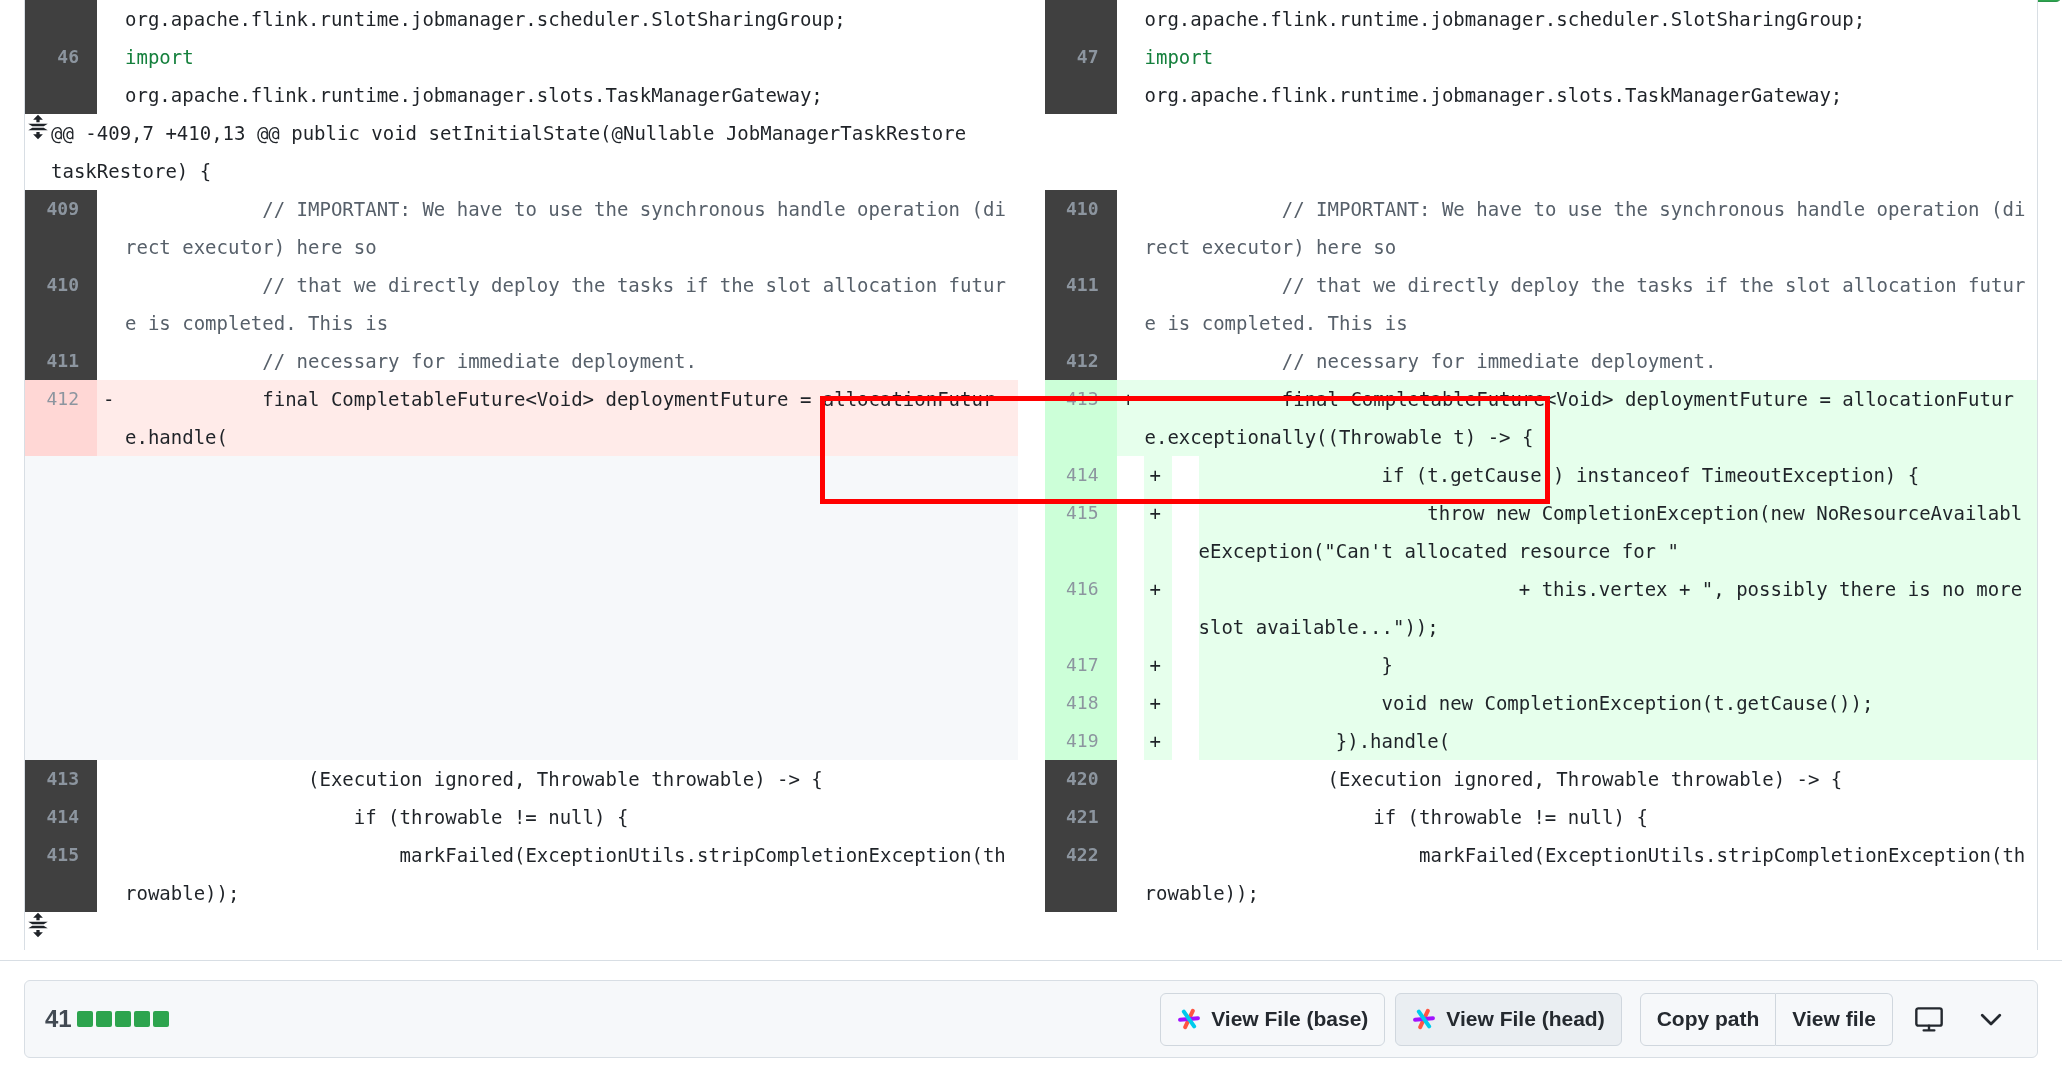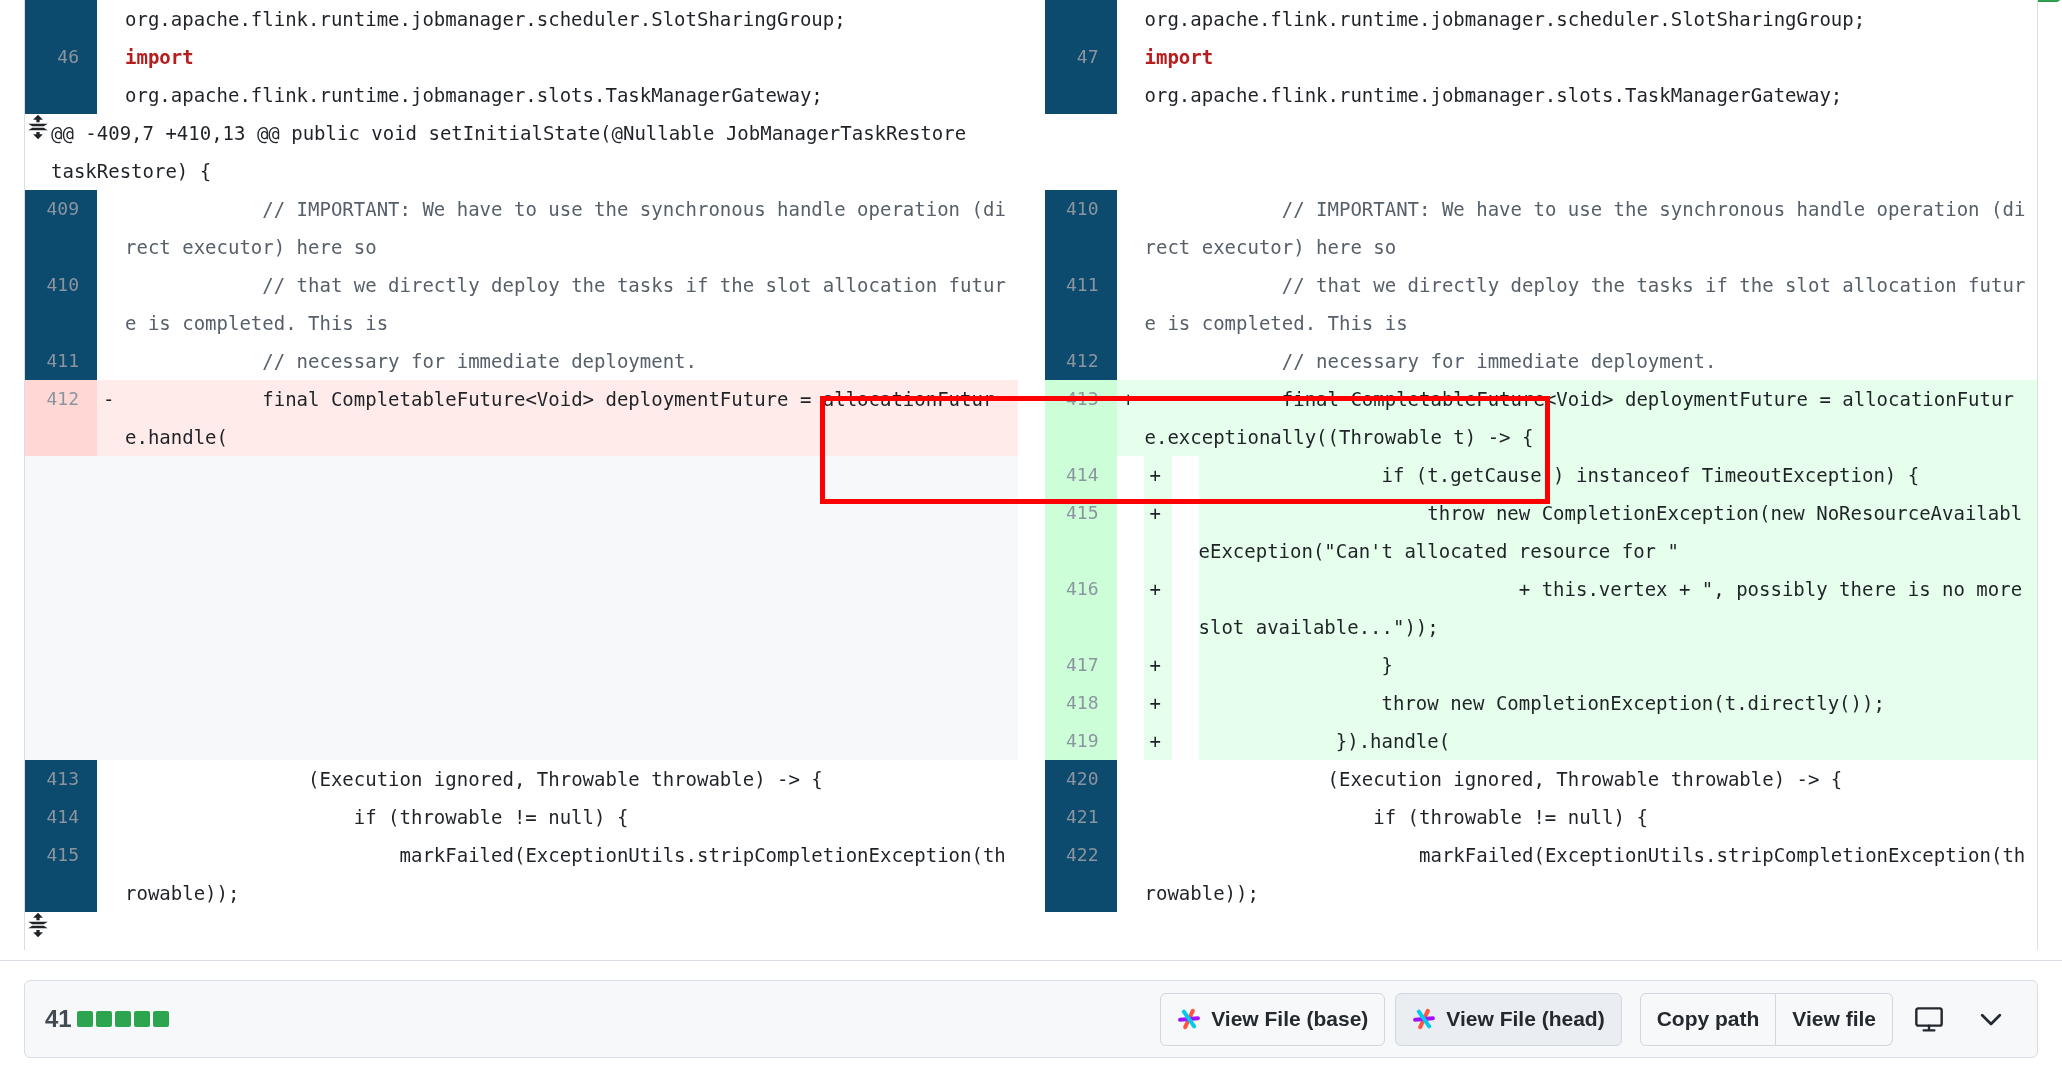--- a/index.html
+++ b/index.html
@@ -50,32 +50,32 @@
   }
   .code {
     flex: 1 1 auto; min-width: 0;
     padding-right: 10px;
     white-space: pre-wrap;
     word-break: break-all;
     overflow-wrap: anywhere;
   }
 
   
-  .ctx .ln   { background: #0c4a6e; }
+  .ctx .ln   { background: #404040; font-weight: bold; }
   .ctx .code { background: #fff; }
   .del .ln   { background: #ffd7d5; }
   .del .marker, .del .code { background: #ffebe9; }
   .add .ln   { background: #ccffd8; }
   .add .marker, .add .code { background: #e6ffec; }
 
   .hunk-split { display:flex; width:100%; }
   .hunk-split > .half { display:flex; width:50%; }
 
   
-  .kw  { color: #b91c1c; font-weight: bold; }
+  .kw  { color: #15803d; }
   .cmt { color: #57606a; }
 
   
   .annot-box {
     position: absolute;
     left: 820px; top: 396px;
     width: 730px; height: 108px;
     border: 5px solid #ff0000;
     pointer-events: none;
     z-index: 20;
@@ -278,21 +278,21 @@
           <div class="code">                            + this.vertex + ", possibly there is no more slot available..."));</div>
         </div>
         <div class="row add">
           <div class="ln">417</div>
           <div class="marker">+</div>
           <div class="code">                }</div>
         </div>
         <div class="row add">
           <div class="ln">418</div>
           <div class="marker">+</div>
-          <div class="code">                throw new CompletionException(t.directly());</div>
+          <div class="code">                void new CompletionException(t.getCause());</div>
         </div>
         <div class="row add">
           <div class="ln">419</div>
           <div class="marker">+</div>
           <div class="code">            }).handle(</div>
         </div>
       </div>
     </div>
 
     <div class="row ctx">

